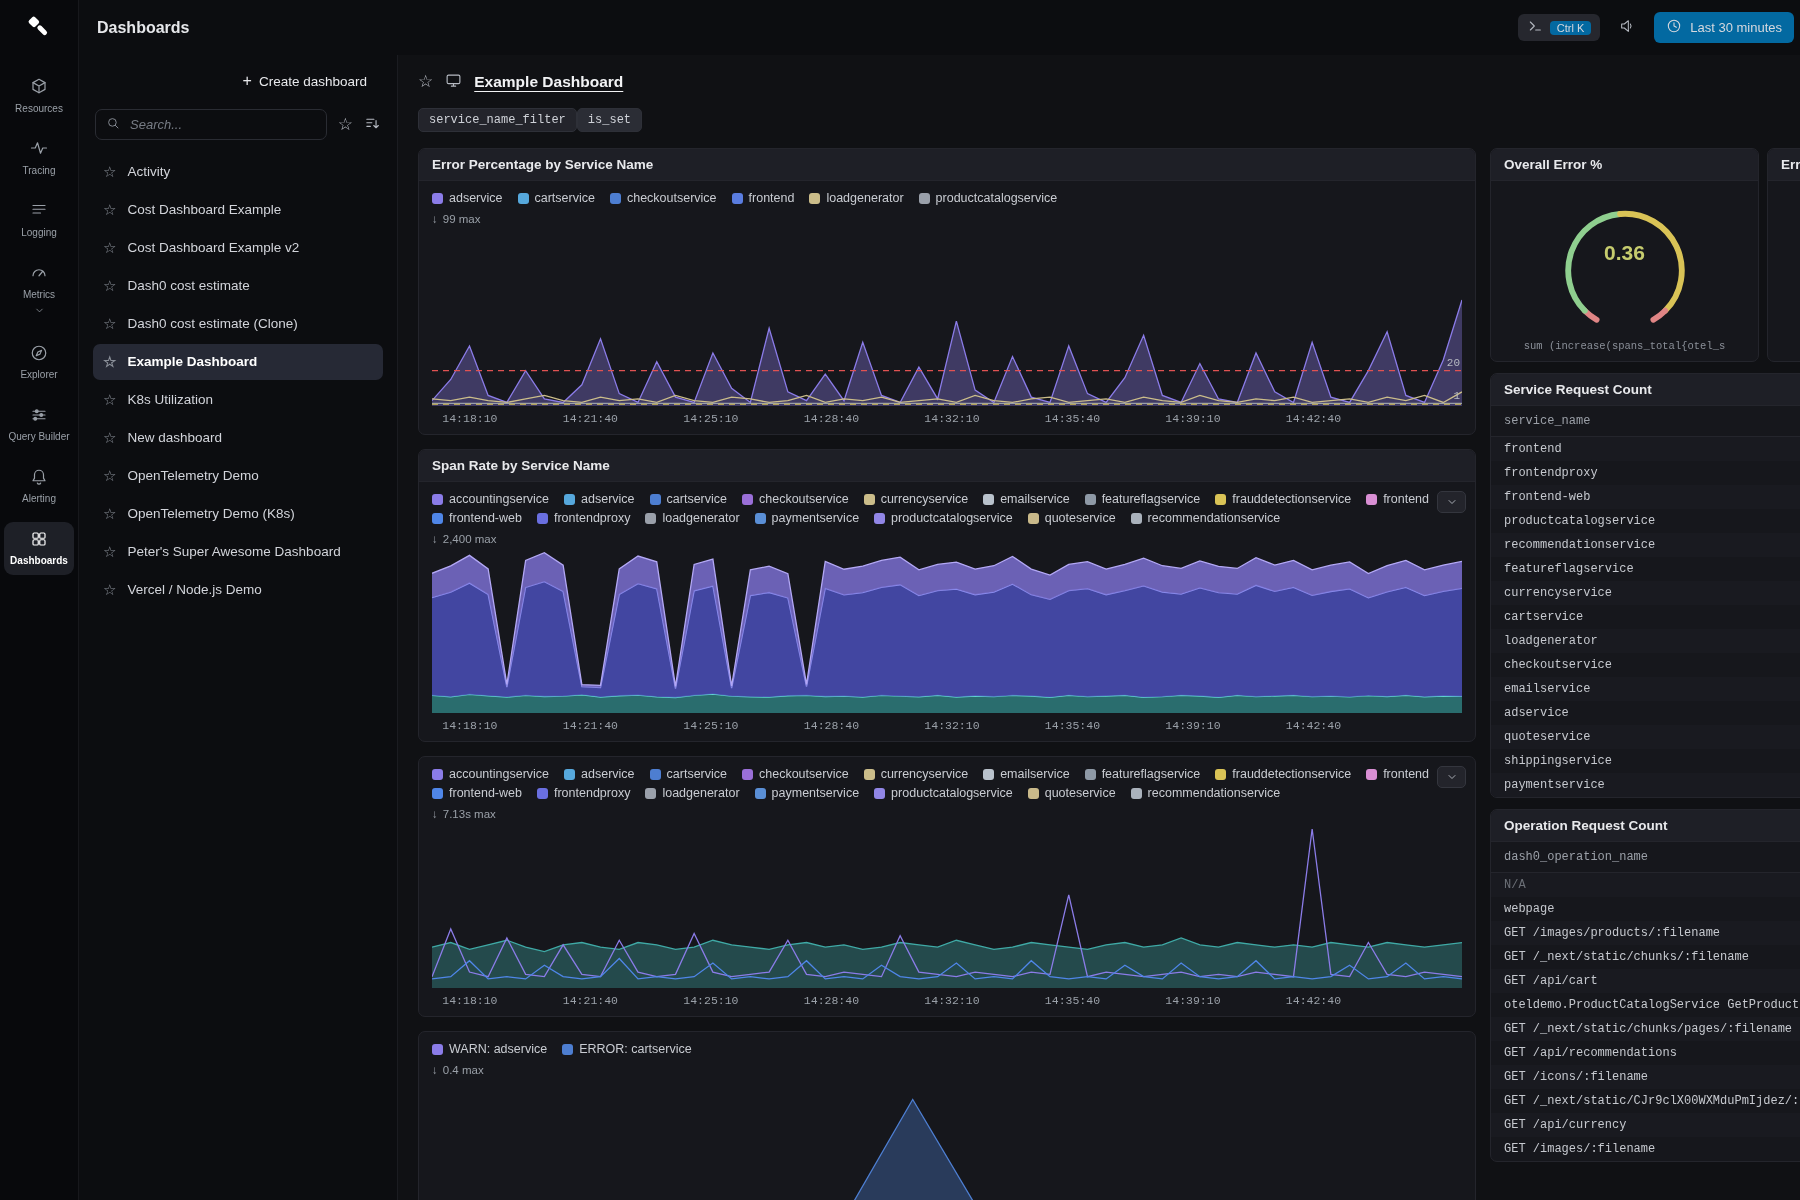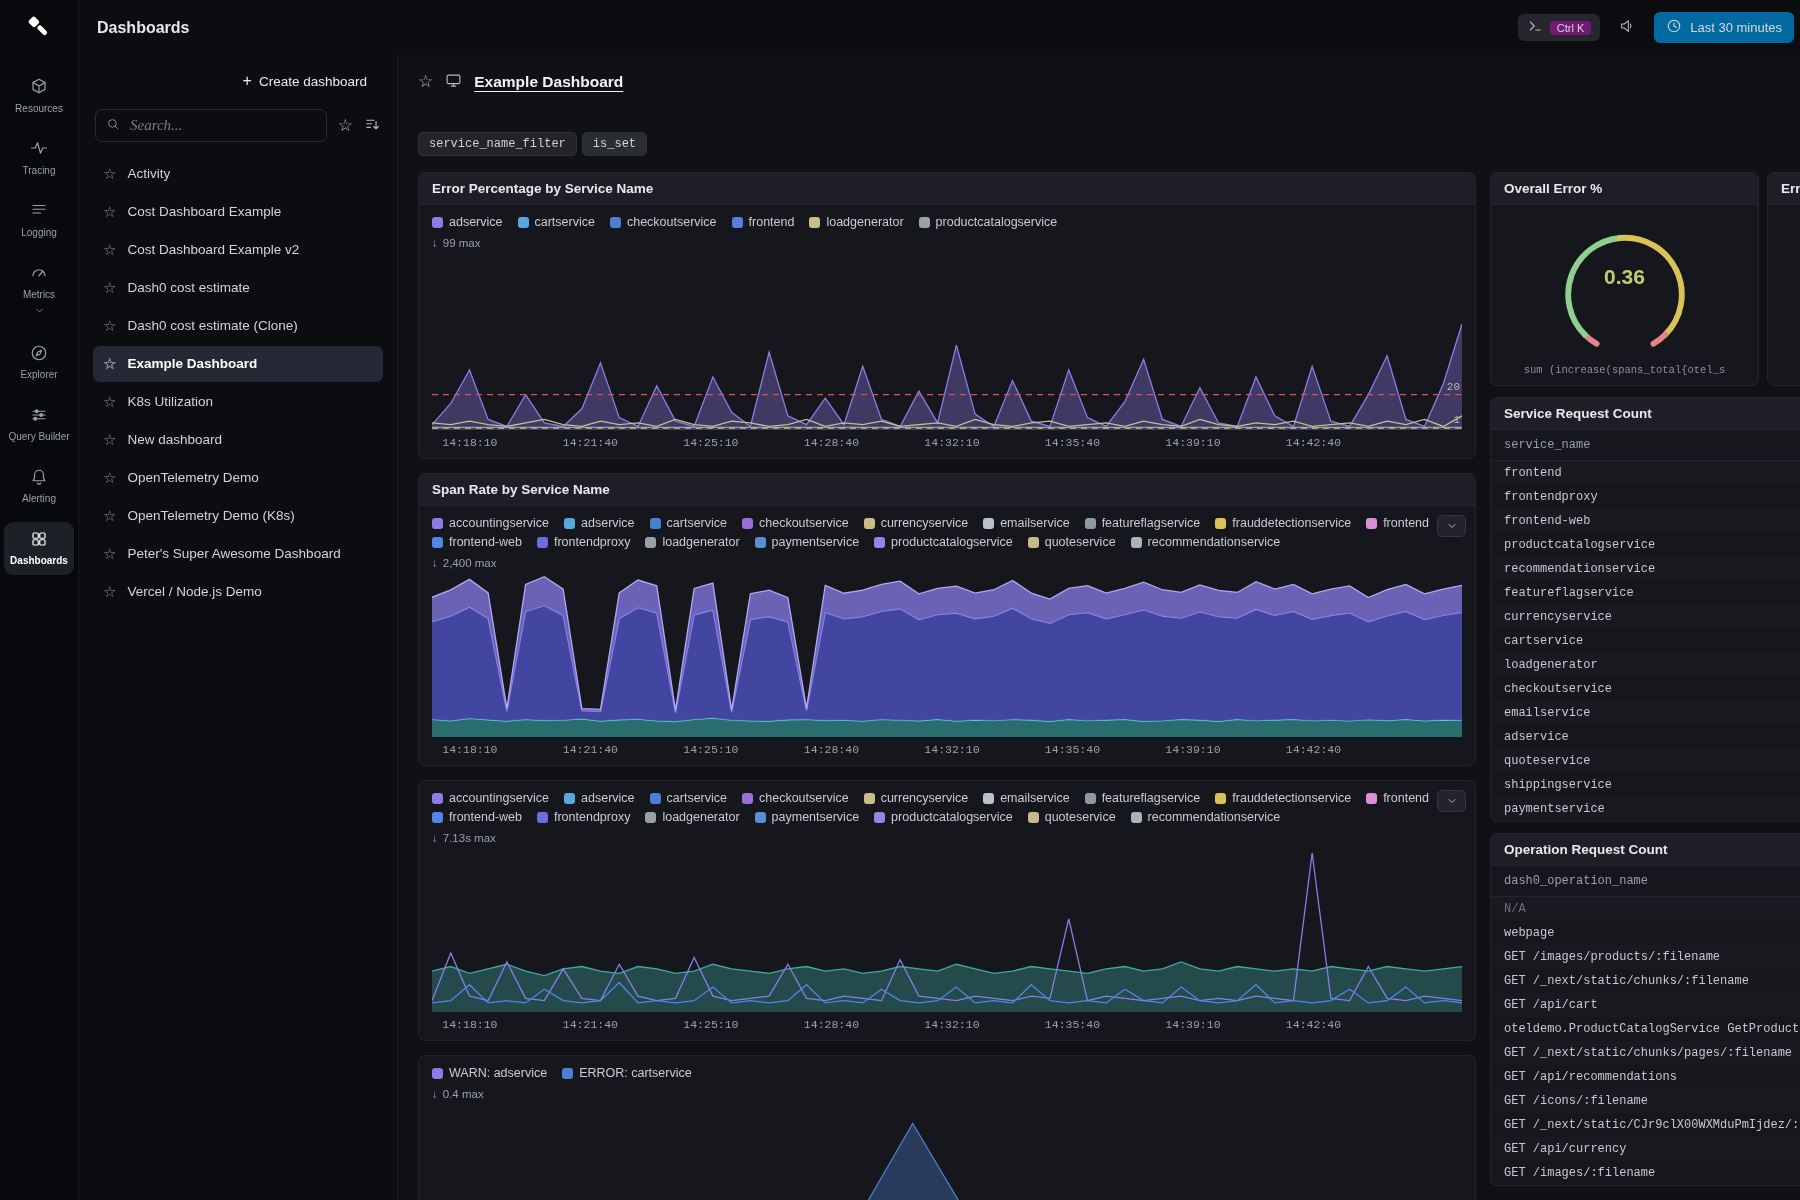--- a/index.html
+++ b/index.html
@@ -18,59 +18,59 @@
                  stroke-linecap:round;stroke-linejoin:round}
   .rail-chev svg{width:11px;height:11px}
   
   .rightpane{flex:1;display:flex;flex-direction:column;min-width:0}
   .topbar{height:55px;flex-shrink:0;display:flex;align-items:center;justify-content:space-between;
           padding:0 6px 0 18px;background:#0c0d10}
   .topbar h1{font-size:16px;margin:0;font-weight:700}
   .topbar-right{display:flex;align-items:center;gap:12px}
   .kbd-chip{display:flex;align-items:center;gap:7px;background:#26272e;border-radius:6px;
             padding:4px 9px;color:#b6bac2;font-size:12px;cursor:pointer}
-  .kbd-chip kbd{background:#701a75;border-radius:4px;padding:1px 7px;font-size:11px;color:#d6d8de;
+  .kbd-chip kbd{background:#0369a1;border-radius:4px;padding:1px 7px;font-size:11px;color:#d6d8de;
                 font-family:"Liberation Sans",sans-serif}
   .icon-btn{width:30px;height:30px;display:flex;align-items:center;justify-content:center;
             color:#b6bac2;background:transparent;border:none;cursor:pointer}
   .icon-btn svg,.time-chip svg,.kbd-chip svg{width:16px;height:16px;stroke:currentColor;fill:none;
             stroke-width:1.6;stroke-linecap:round;stroke-linejoin:round}
   .time-chip{display:flex;align-items:center;gap:8px;background:#0369a1;border-radius:6px;
              padding:6px 12px;font-size:13px;color:#d6d8de;white-space:nowrap;cursor:pointer}
   .body-row{flex:1;display:flex;min-height:0}
   
   .sidebar{width:290px;flex-shrink:0;background:#0c0d10;border-right:1px solid #1b1c21;
            padding:6px 14px 0;overflow:hidden}
   .create-row{display:flex;justify-content:flex-end;padding:4px 10px 2px 0}
   .create-btn{color:#e8e9ec;font-size:13.5px;display:flex;gap:7px;align-items:center;
               background:none;border:none;cursor:pointer;font-family:inherit;padding:8px 6px}
   .create-btn .plus{font-size:16px;line-height:1}
   .search-row{display:flex;align-items:center;gap:11px;margin:10px 2px 14px}
   .search-box{flex:1;display:flex;align-items:center;gap:8px;border:1px solid #2a2c33;
               border-radius:7px;padding:6px 10px;color:#8a8f98}
   .search-box svg{width:14px;height:14px;stroke:currentColor;fill:none;stroke-width:1.6;flex-shrink:0}
   .search-box input{background:transparent;border:none;outline:none;color:#d6d8de;
-                    font-style:italic;width:100%;font-size:15px;font-family:Liberation Serif, serif}
+                    font-style:italic;width:100%;font-size:13px;font-family:Liberation Sans, sans-serif}
   .search-box input::placeholder{color:#777c85}
   .side-ic{color:#b6bac2;font-size:17px;cursor:pointer;line-height:1}
   .side-ic svg{width:17px;height:17px;stroke:currentColor;fill:none;stroke-width:1.6;
                stroke-linecap:round;stroke-linejoin:round}
   .dash-item{display:flex;gap:11px;padding:9px 10px;border-radius:7px;color:#d2d4da;
              font-size:13.5px;align-items:flex-start;margin-bottom:2px;cursor:pointer;line-height:1.3}
   .dash-item .star{color:#8a8f98;font-size:15px;line-height:1.2;flex-shrink:0}
   .dash-item.active{background:#262935;color:#fff;font-weight:600}
   
   .main-area{flex:1;min-width:0;background:#101114;padding:12px 0 0 20px;overflow:hidden}
   .crumb-row{display:flex;align-items:center;gap:12px;color:#b6bac2;padding:4px 0}
   .crumb-row .star{font-size:17px;cursor:pointer}
   .crumb-row svg{width:17px;height:17px;stroke:currentColor;fill:none;stroke-width:1.6;
                  stroke-linecap:round;stroke-linejoin:round}
   .crumb-title{color:#f2f3f5;font-size:15.5px;font-weight:700;text-decoration:underline;
                text-underline-offset:4px;cursor:pointer}
-  .filter-row{display:flex;gap:5px;margin-top:36px}
+  .filter-row{display:flex;margin-top:12px}
   .chip{background:#23242b;border:1px solid #2e3038;border-radius:5px;padding:4px 10px;
         font-family:"Liberation Mono",monospace;font-size:12px;color:#cfd2d8;cursor:pointer}
   .chip-op{background:#2b2d35}
   .layout{display:flex;gap:14px;margin-top:16px;align-items:flex-start}
   .charts-col{width:1058px;flex-shrink:0;display:flex;flex-direction:column;gap:14px}
   .right-col{width:548px;flex-shrink:0;display:flex;flex-direction:column;gap:11px}
   
   .panel{background:#16171c;border:1px solid #24252c;border-radius:7px;overflow:hidden}
   .panel-header{background:#1e1f26;padding:8px 13px;font-size:13.5px;font-weight:700;
                 color:#e8e9ec;border-bottom:1px solid #24252c}

